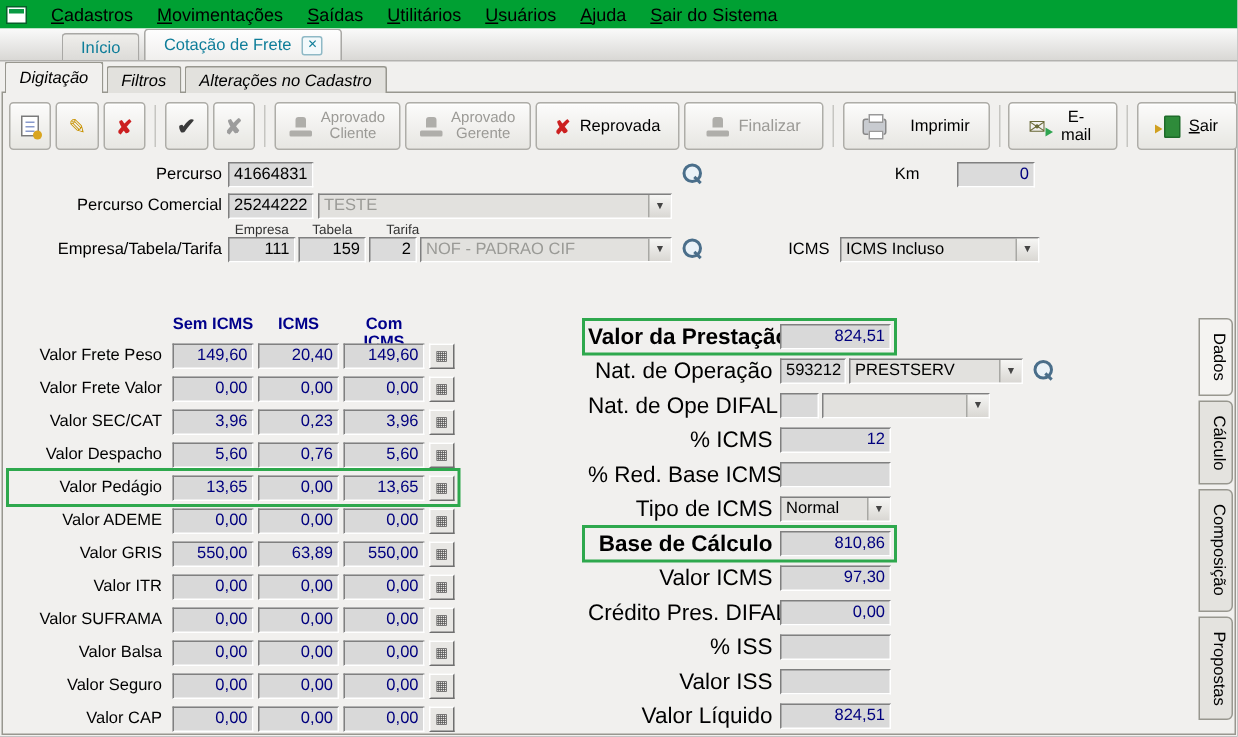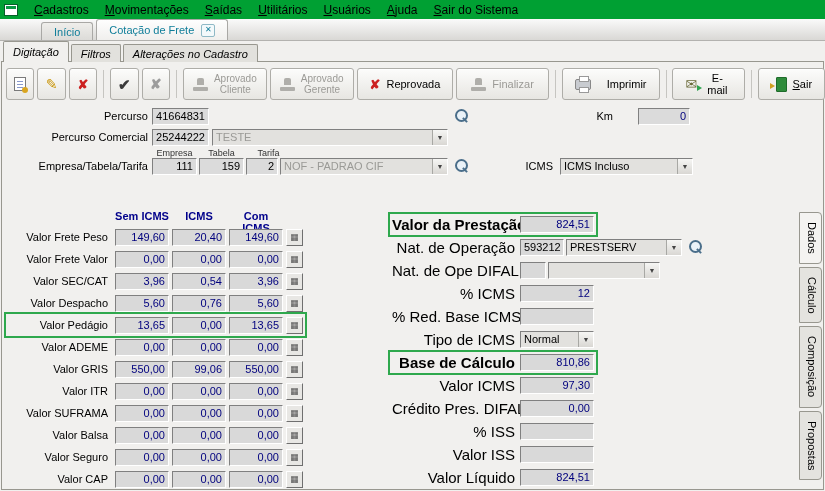--- a/index.html
+++ b/index.html
@@ -260,21 +260,21 @@
           <span class="cell">0,00</span>
           <span class="cell">0,00</span>
           <span class="cell">0,00</span>
           <button class="calc-btn">
             <span>▦</span>
           </button>
         </div>
         <div class="grid-row">
           <span class="row-label">Valor SEC/CAT</span>
           <span class="cell">3,96</span>
-          <span class="cell">0,54</span>
+          <span class="cell">0,23</span>
           <span class="cell">3,96</span>
           <button class="calc-btn">
             <span>▦</span>
           </button>
         </div>
         <div class="grid-row">
           <span class="row-label">Valor Despacho</span>
           <span class="cell">5,60</span>
           <span class="cell">0,76</span>
           <span class="cell">5,60</span>
@@ -296,21 +296,21 @@
           <span class="cell">0,00</span>
           <span class="cell">0,00</span>
           <span class="cell">0,00</span>
           <button class="calc-btn">
             <span>▦</span>
           </button>
         </div>
         <div class="grid-row">
           <span class="row-label">Valor GRIS</span>
           <span class="cell">550,00</span>
-          <span class="cell">99,06</span>
+          <span class="cell">63,89</span>
           <span class="cell">550,00</span>
           <button class="calc-btn">
             <span>▦</span>
           </button>
         </div>
         <div class="grid-row">
           <span class="row-label">Valor ITR</span>
           <span class="cell">0,00</span>
           <span class="cell">0,00</span>
           <span class="cell">0,00</span>

